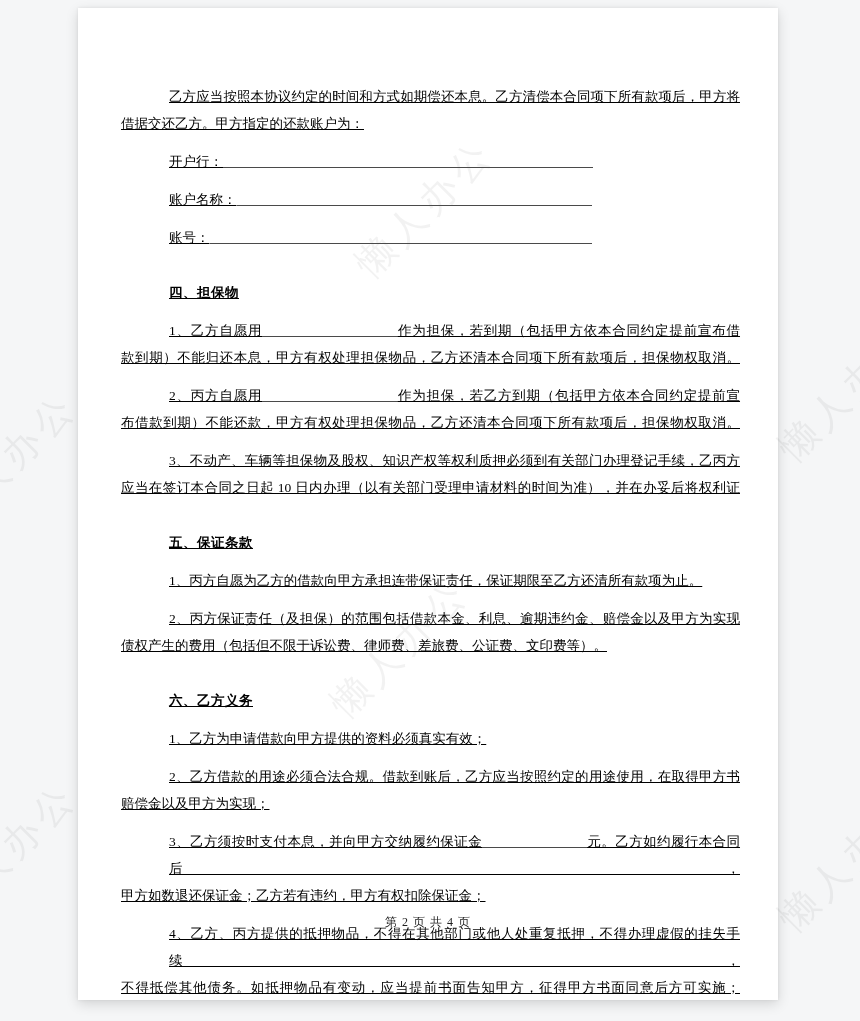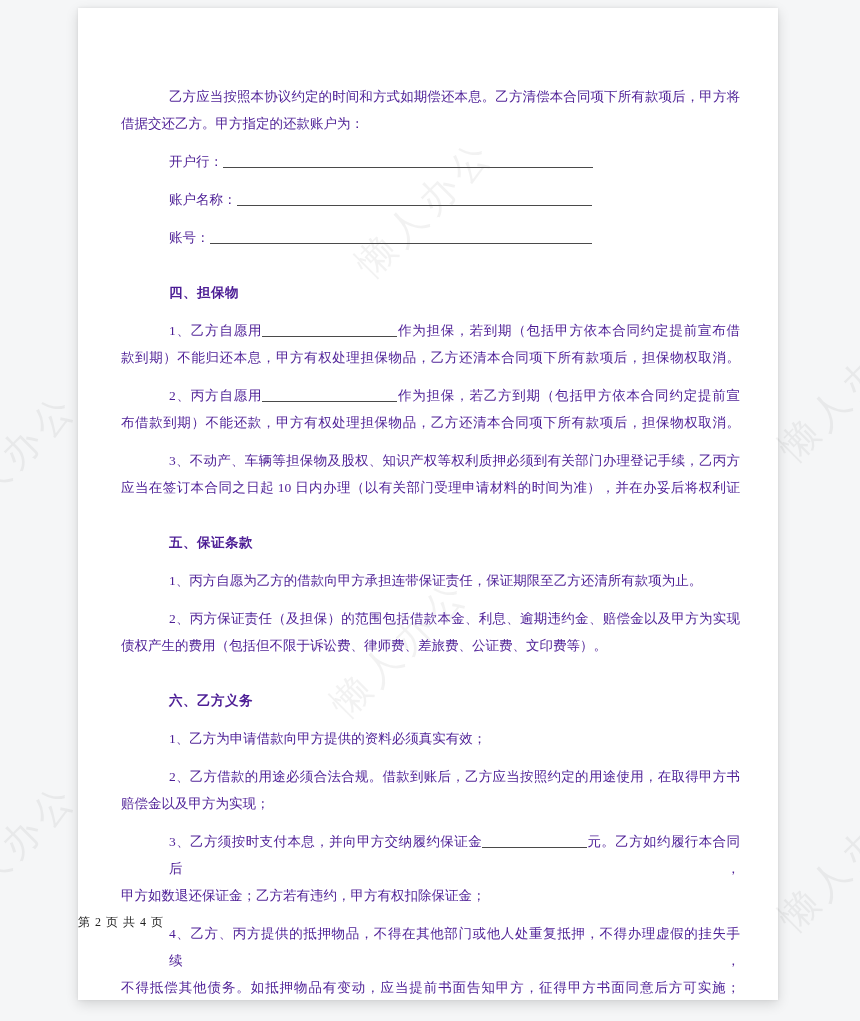--- a/index.html
+++ b/index.html
@@ -18,35 +18,35 @@
   .wm-layer{position:absolute;left:0;top:0;width:860px;height:1021px;z-index:1;pointer-events:none;}
   .wm{
     position:absolute;
     font-family:"Liberation Sans",sans-serif;
     font-size:38px;letter-spacing:6px;white-space:nowrap;
     color:rgba(0,0,0,0.05);
     transform:translate(-50%,-50%) rotate(-45deg);
   }
   .content{
     position:absolute;left:43px;top:75px;width:619px;z-index:2;
-    color:#4c1d95;font-size:13.5px;line-height:27px;
+    color:#000000;font-size:13.5px;line-height:27px;text-decoration:underline;
   }
   .blk{margin-bottom:11px;}
   .heading{font-weight:bold;padding-left:48px;letter-spacing:0.5px;margin-top:28px;}
   .line{text-align:justify;}
   .line.just{text-align-last:justify;}
   .line.first{padding-left:48px;}
   .field{padding-left:48px;}
   .blank{
     display:inline-block;height:12px;vertical-align:-2px;
     border-bottom:1px solid #4a4a4a;
   }
   .footer{
     position:absolute;left:0;right:0;top:906px;z-index:2;
-    text-align:left;font-size:12px;color:#1f1f1f;letter-spacing:1px;
+    text-align:center;font-size:12px;color:#1f1f1f;letter-spacing:1px;
   }
 </style>
 </head>
 <body>
 
 <div class="canvas">
   <div class="page">
     <div class="content" id="doc-content">
         <div class="blk">
           <div class="line just first">乙方应当按照本协议约定的时间和方式如期偿还本息。乙方清偿本合同项下所有款项后，甲方将</div>

